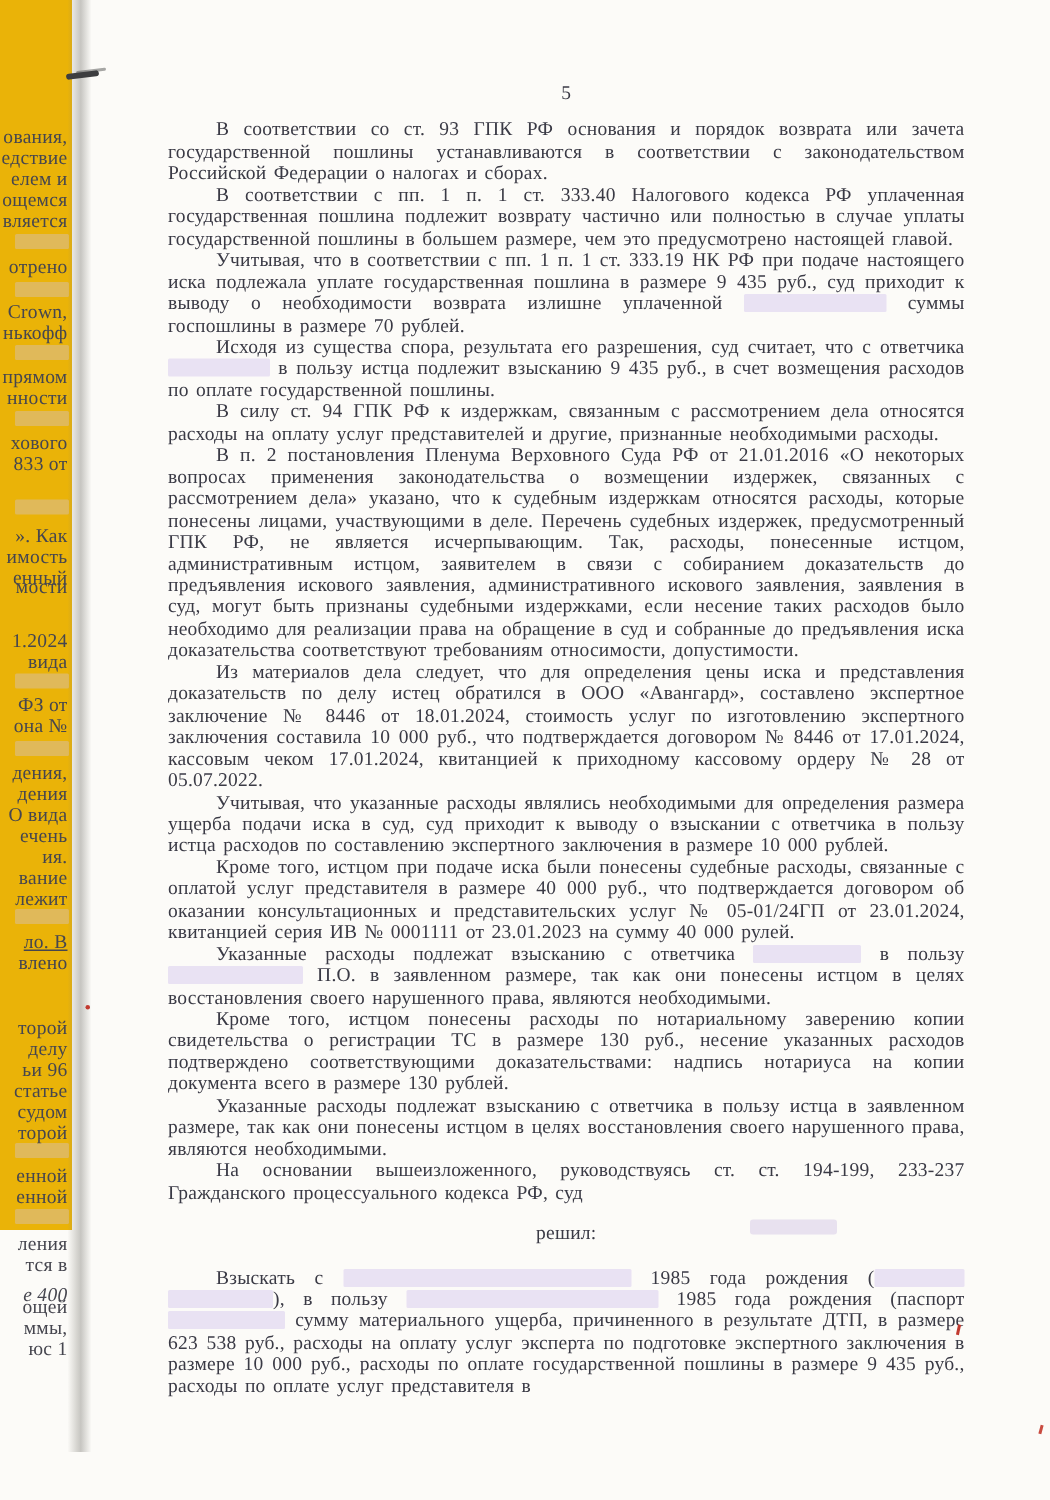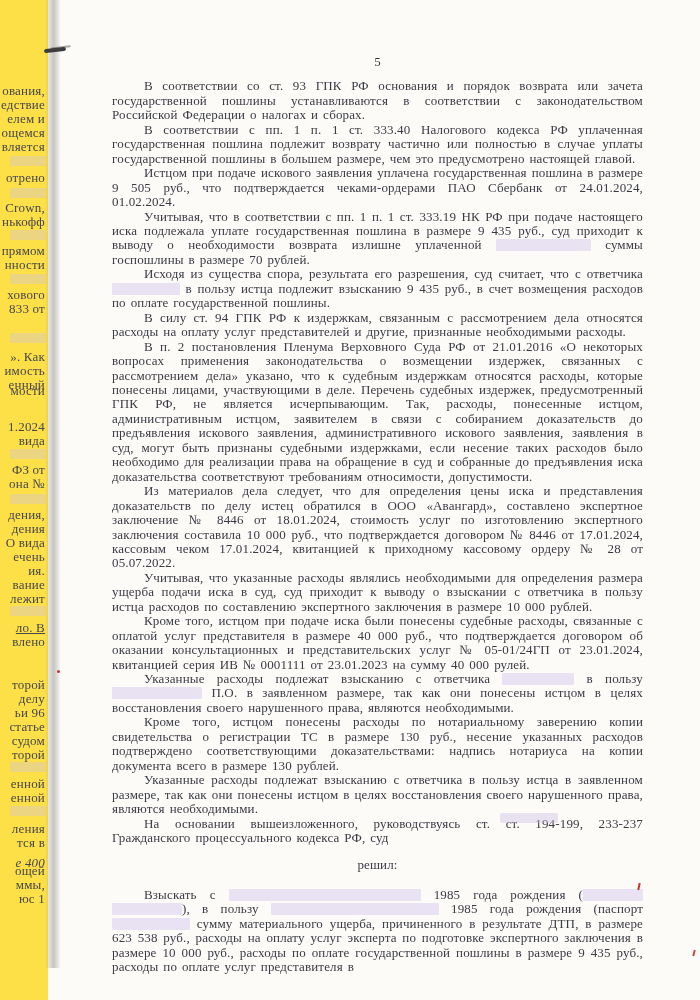--- a/index.html
+++ b/index.html
@@ -4,21 +4,21 @@
 <style>
   html,body{margin:0;padding:0;}
   body{
     width:700px;height:1000px;overflow:hidden;
     background:#fbfaf6;
     font-family:"Liberation Serif","DejaVu Serif",serif;
   }
   .scan{position:relative;width:700px;height:1000px;background:#fcfbf8;}
 
   
-  .left-strip{position:absolute;left:0;top:0;width:48px;height:1000px;background:#fde047;}
+  .left-strip{position:absolute;left:0;top:0;width:48px;height:820px;background:#eab308;}
   .fragment{
     position:absolute;right:3px;white-space:nowrap;
     font-size:13px;line-height:14px;color:#46464f;letter-spacing:.2px;
   }
   .faint-redact{
     position:absolute;right:2px;width:36px;height:10px;
     background:rgba(208,195,226,.38);border-radius:1px;
   }
   .edge-shadow{
     position:absolute;left:45px;top:0;width:16px;height:968px;
@@ -116,21 +116,20 @@
     </div>
 
   <div class="edge-shadow"></div>
   <div class="mark-dash"></div>
 
   <div class="content">
     <p class="page-num">5</p>
     <div>
         <p class="para">В соответствии со ст. 93 ГПК РФ основания и порядок возврата или зачета государственной пошлины устанавливаются в соответствии с законодательством Российской Федерации о налогах и сборах.</p>
         <p class="para">В соответствии с пп. 1 п. 1 ст. 333.40 Налогового кодекса РФ уплаченная государственная пошлина подлежит возврату частично или полностью в случае уплаты государственной пошлины в большем размере, чем это предусмотрено настоящей главой.</p>
-        <p class="para">Истцом при подаче искового заявления уплачена государственная пошлина в размере 9 505 руб., что подтверждается чеками-ордерами ПАО Сбербанк от 24.01.2024, 01.02.2024.</p>
         <p class="para">Учитывая, что в соответствии с пп. 1 п. 1 ст. 333.19 НК РФ при подаче настоящего иска подлежала уплате государственная пошлина в размере 9 435 руб., суд приходит к выводу о необходимости возврата излишне уплаченной <span class="redaction" style="width: 95px;"></span> суммы госпошлины в размере 70 рублей.</p>
         <p class="para">Исходя из существа спора, результата его разрешения, суд считает, что с ответчика <span class="redaction" style="width: 68px;"></span> в пользу истца подлежит взысканию 9 435 руб., в счет возмещения расходов по оплате государственной пошлины.</p>
         <p class="para">В силу ст. 94 ГПК РФ к издержкам, связанным с рассмотрением дела относятся расходы на оплату услуг представителей и другие, признанные необходимыми расходы.</p>
         <p class="para">В п. 2 постановления Пленума Верховного Суда РФ от 21.01.2016 «О некоторых вопросах применения законодательства о возмещении издержек, связанных с рассмотрением дела» указано, что к судебным издержкам относятся расходы, которые понесены лицами, участвующими в деле. Перечень судебных издержек, предусмотренный ГПК РФ, не является исчерпывающим. Так, расходы, понесенные истцом, административным истцом, заявителем в связи с собиранием доказательств до предъявления искового заявления, административного искового заявления, заявления в суд, могут быть признаны судебными издержками, если несение таких расходов было необходимо для реализации права на обращение в суд и собранные до предъявления иска доказательства соответствуют требованиям относимости, допустимости.</p>
         <p class="para">Из материалов дела следует, что для определения цены иска и представления доказательств по делу истец обратился в ООО «Авангард», составлено экспертное заключение № 8446 от 18.01.2024, стоимость услуг по изготовлению экспертного заключения составила 10 000 руб., что подтверждается договором № 8446 от 17.01.2024, кассовым чеком 17.01.2024, квитанцией к приходному кассовому ордеру № 28 от 05.07.2022.</p>
         <p class="para">Учитывая, что указанные расходы являлись необходимыми для определения размера ущерба подачи иска в суд, суд приходит к выводу о взыскании с ответчика в пользу истца расходов по составлению экспертного заключения в размере 10 000 рублей.</p>
         <p class="para">Кроме того, истцом при подаче иска были понесены судебные расходы, связанные с оплатой услуг представителя в размере 40 000 руб., что подтверждается договором об оказании консультационных и представительских услуг № 05-01/24ГП от 23.01.2024, квитанцией серия ИВ № 0001111 от 23.01.2023 на сумму 40 000 рулей.</p>
         <p class="para">Указанные расходы подлежат взысканию с ответчика <span class="redaction" style="width: 72px;"></span> в пользу <span class="redaction" style="width: 90px;"></span> П.О. в заявленном размере, так как они понесены истцом в целях восстановления своего нарушенного права, являются необходимыми.</p>
         <p class="para">Кроме того, истцом понесены расходы по нотариальному заверению копии свидетельства о регистрации ТС в размере 130 руб., несение указанных расходов подтверждено соответствующими доказательствами: надпись нотариуса на копии документа всего в размере 130 рублей.</p>
         <p class="para">Указанные расходы подлежат взысканию с ответчика в пользу истца в заявленном размере, так как они понесены истцом в целях восстановления своего нарушенного права, являются необходимыми.</p>

